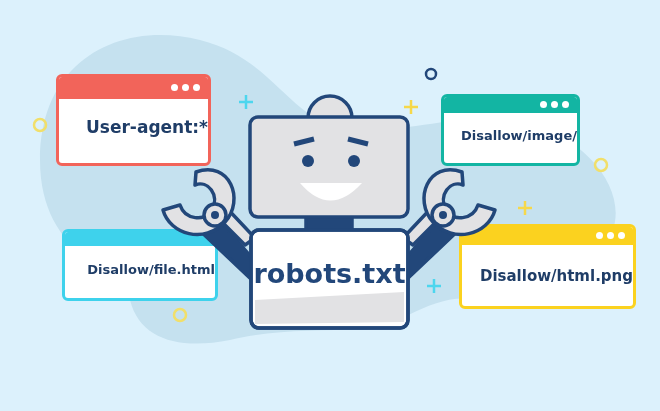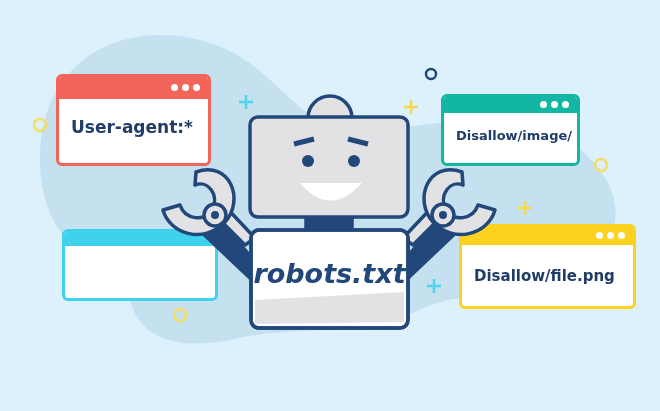--- a/index.html
+++ b/index.html
@@ -2,21 +2,21 @@
 <html><head>
 <meta charset="utf-8">
 <style>
   html,body{margin:0;padding:0;}
   body{width:660px;height:411px;overflow:hidden;background:#dcf1fc;font-family:"Liberation Sans",sans-serif;position:relative;}
   .scene{position:absolute;left:0;top:0;width:660px;height:411px;}
   .card{position:absolute;background:#fff;border-radius:6px;box-sizing:border-box;overflow:hidden;}
   .card .bar{height:22px;position:relative;}
   .card .dots{position:absolute;right:8px;top:7px;display:flex;gap:4px;}
   .card .dots span{width:7px;height:7px;border-radius:50%;background:#fff;display:block;}
-  .card .txt{position:absolute;left:12px;right:0;text-align:left;color:#1f3d67;font-weight:bold;}
+  .card .txt{position:absolute;left:0;right:0;text-align:right;color:#1f3d67;font-weight:bold;}
   .label{font-family:"DejaVu Sans",sans-serif;}
 </style>
 </head>
 <body>
 
 <div class="scene">
   <svg width="660" height="411" viewBox="0 0 660 411" style="position:absolute;left:0;top:0">
     <path d="M40 160 C40 60 120 20 200 40 C280 60 290 130 360 130 C430 130 470 110 520 120 C600 140 640 210 600 250 C570 290 520 310 480 300 C430 290 400 330 360 330 C320 330 270 330 230 340 C180 350 140 340 130 300 C125 270 40 260 40 160 Z" fill="#c5e1ef"></path>
   </svg>
 
@@ -60,31 +60,32 @@
           <span></span>
           <span></span>
           <span></span>
         </div>
       </div>
     <div class="txt label" style="top:31px;font-size:13px;">Disallow/image/</div>
   </div>
 
   <div class="card" style="left:62px;top:229px;width:156px;height:72px;border:3px solid #3ed2ec;">
     <div class="bar" style="background:#3ed2ec;height:14px;"></div>
+    <div class="txt label" style="top:30px;font-size:13px;">Disallow/file.html</div>
   </div>
 
   <div class="card" style="left:459px;top:224px;width:177px;height:85px;border:3px solid #fbd21f;">
     <div class="bar" style="background:#fbd21f;height:18px;">
         <div class="dots" style="top:5px">
           <span></span>
           <span></span>
           <span></span>
         </div>
       </div>
-    <div class="txt label" style="top:40px;font-size:15px;">Disallow/file.png</div>
+    <div class="txt label" style="top:40px;font-size:15px;">Disallow/html.png</div>
   </div>
 
   <svg width="660" height="411" viewBox="0 0 660 411" style="position:absolute;left:0;top:0">
     <g stroke="#22477a" stroke-width="3.5" stroke-linejoin="round">
 
       <path d="M308 118 A22 22 0 0 1 352 118 Z" fill="#e2e2e4"></path>
 
       <rect x="306" y="215" width="46" height="16" fill="#22477a"></rect>
 
       <path d="M212 212 L252 258 L252 280 L195 226 Z" fill="#22477a"></path>
@@ -109,14 +110,14 @@
 
     <g>
       <line x1="294" y1="144" x2="314" y2="139" stroke="#22477a" stroke-width="5"></line>
       <line x1="348" y1="139" x2="368" y2="144" stroke="#22477a" stroke-width="5"></line>
       <circle cx="308" cy="161" r="6" fill="#22477a"></circle>
       <circle cx="354" cy="161" r="6" fill="#22477a"></circle>
       <path d="M300 183 Q330 218 362 183 Z" fill="#ffffff"></path>
     </g>
   </svg>
 
-  <div class="label" style="position:absolute;left:251px;top:258px;width:157px;text-align:center;font-size:27px;font-weight:bold;color:#22477a;font-style:italic;">robots.txt</div>
+  <div class="label" style="position:absolute;left:251px;top:258px;width:157px;text-align:center;font-size:27px;font-weight:bold;color:#22477a;">robots.txt</div>
 </div>
 
 </body></html>

